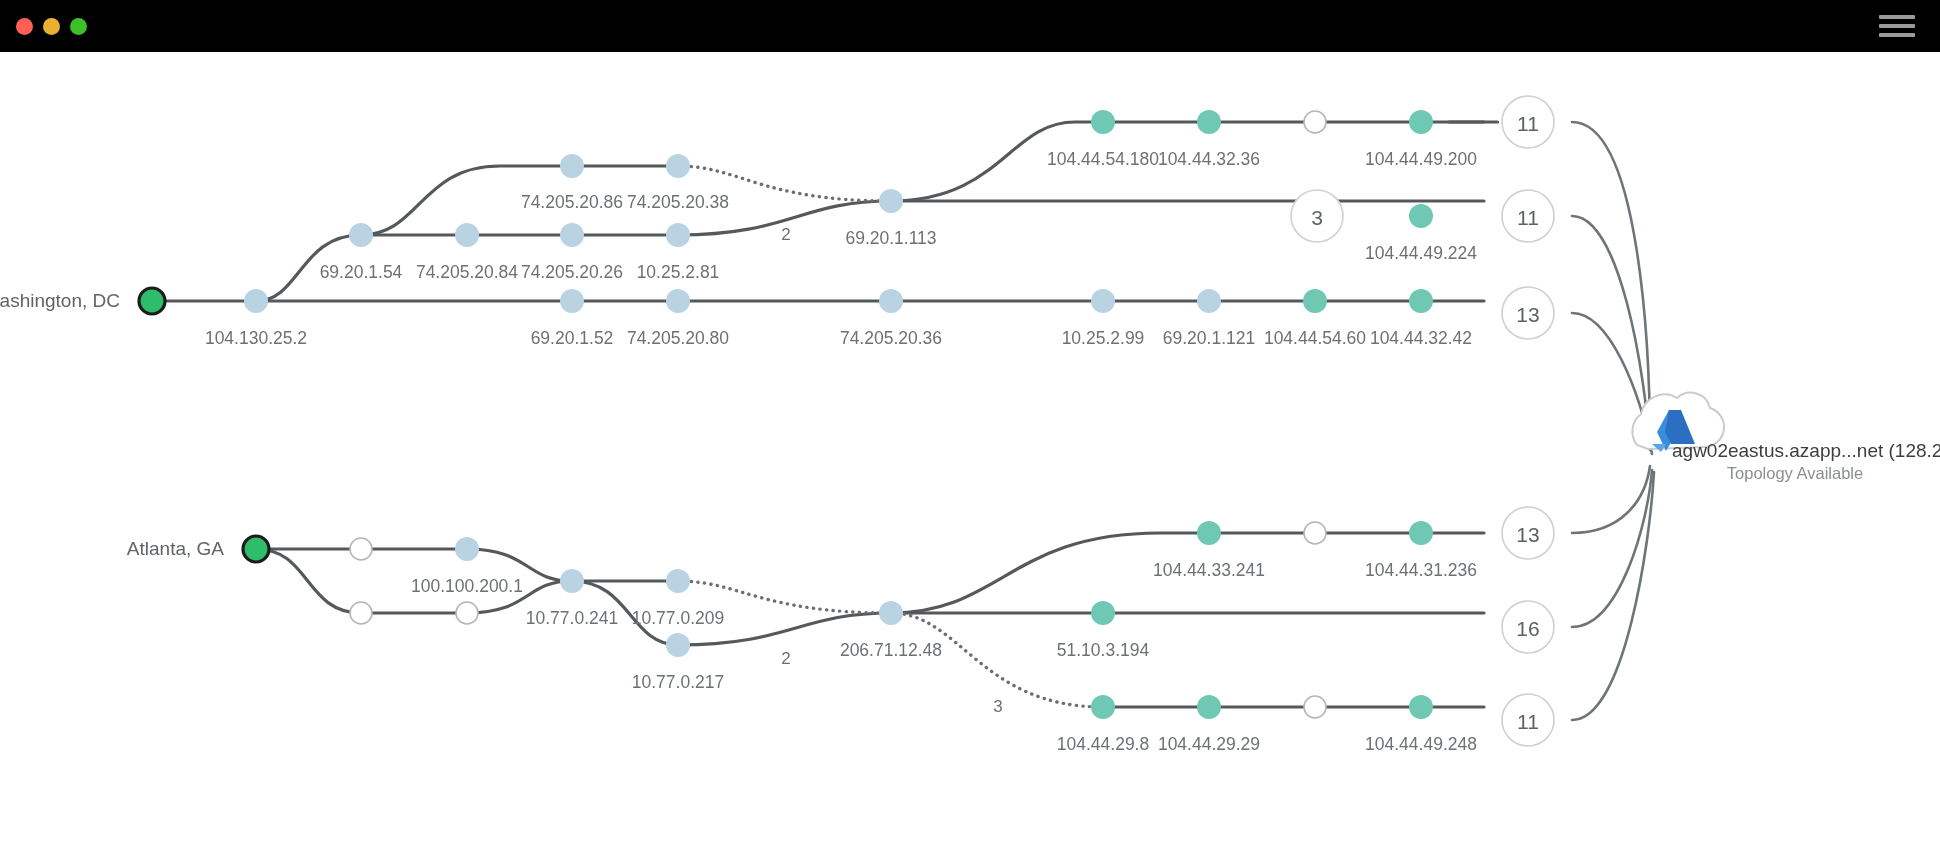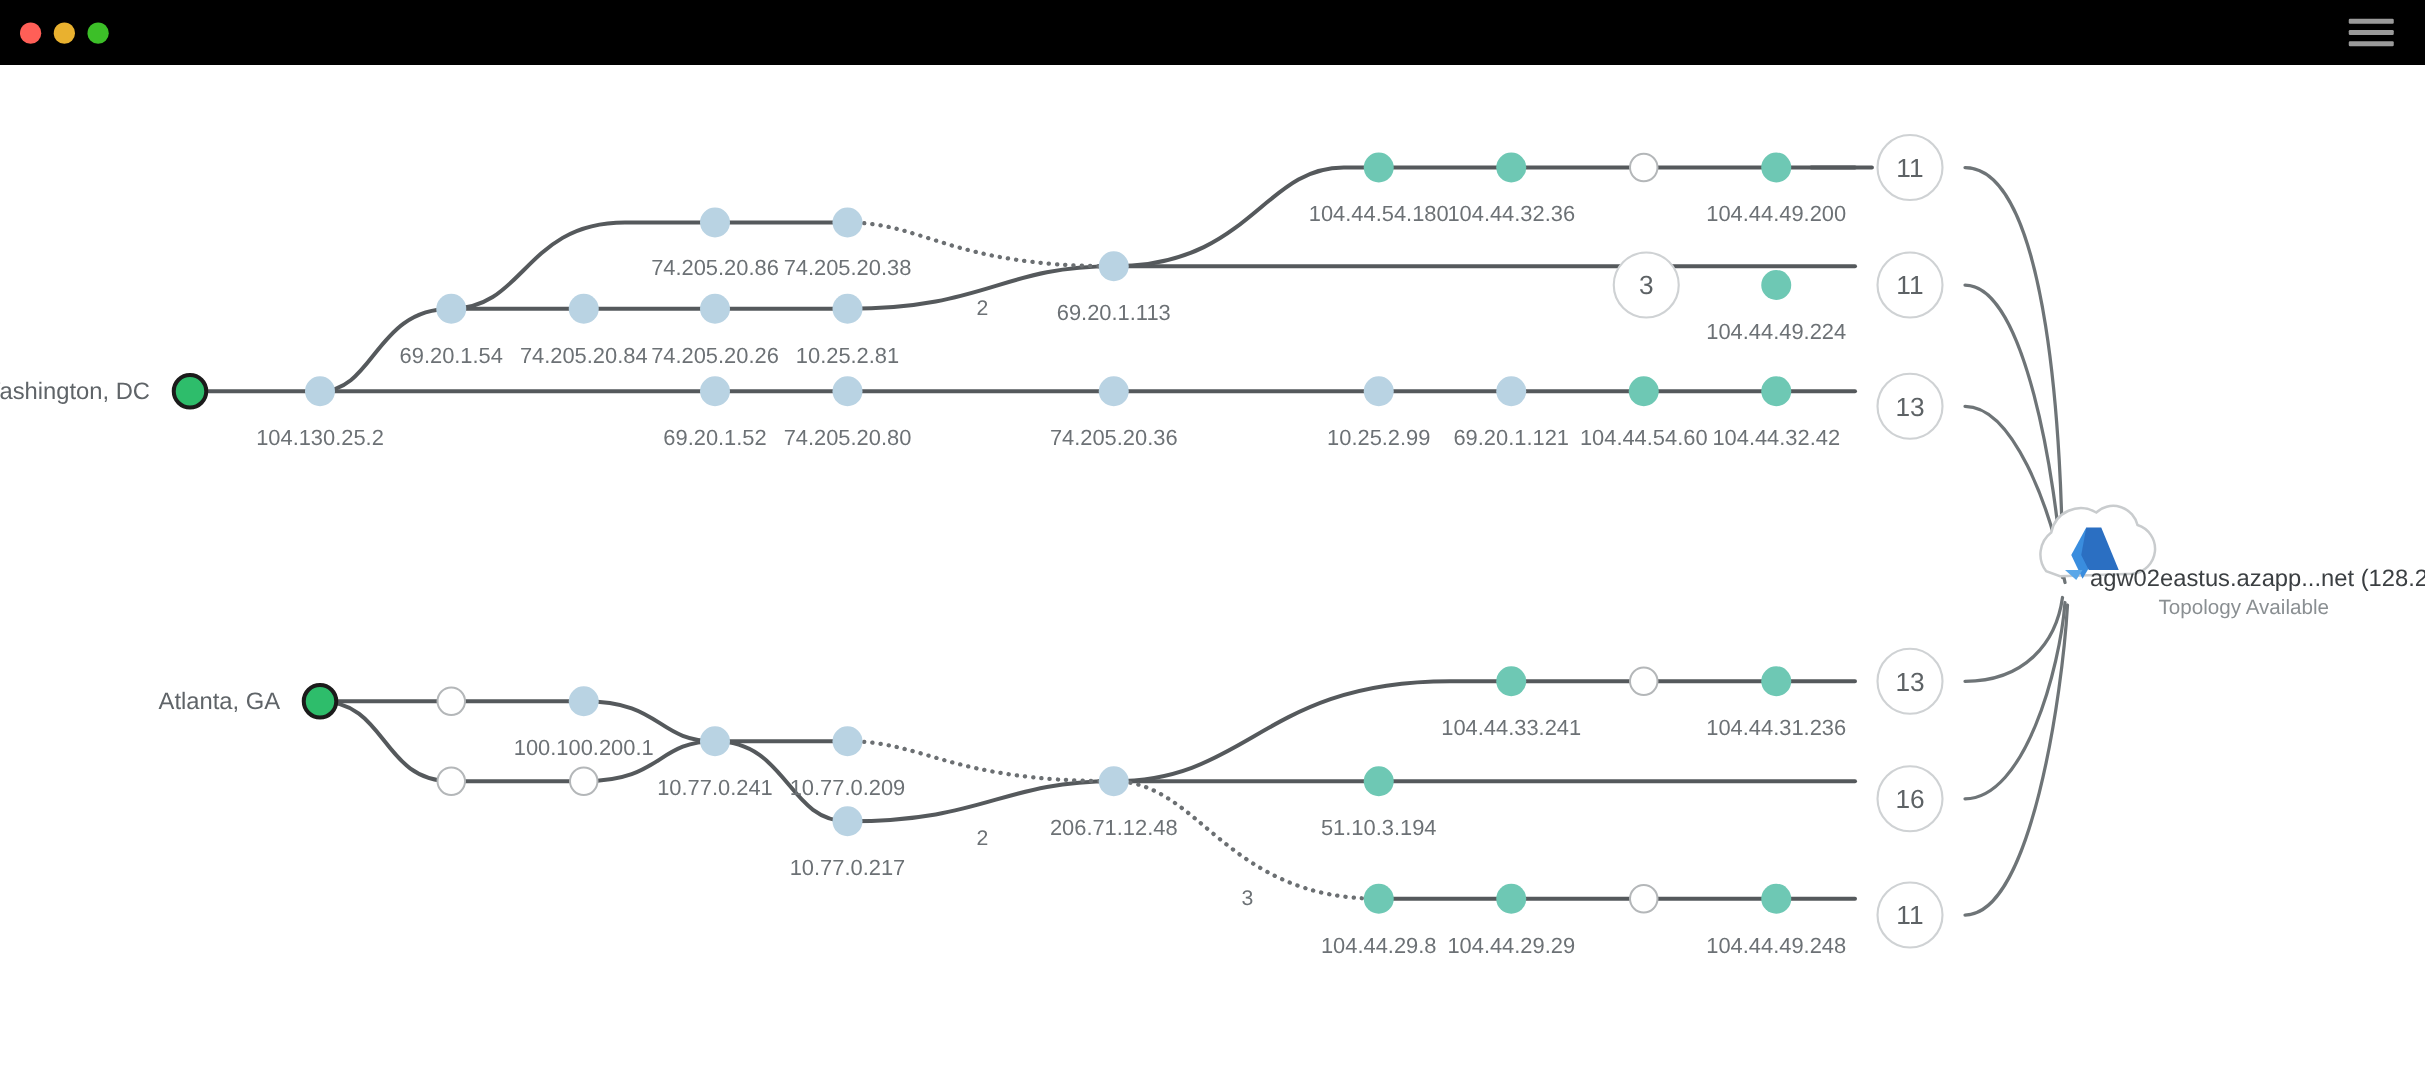--- a/index.html
+++ b/index.html
@@ -49,21 +49,21 @@
     background: #9a9a9a;
     border-radius: 1px;
   }
   #menu-btn span:nth-child(1) { top: 5px; }
   #menu-btn span:nth-child(2) { top: 14px; }
   #menu-btn span:nth-child(3) { top: 23px; }
 
   
   #canvas {
     position: absolute;
-    left: 0; top: 64px;
+    left: 0; top: 52px;
     width: 1940px;
     height: 716px;
   }
   svg#topo { display: block; }
 
   .edge-solid {
     fill: none;
     stroke: #55595c;
     stroke-width: 3.2;
     stroke-linecap: round;

